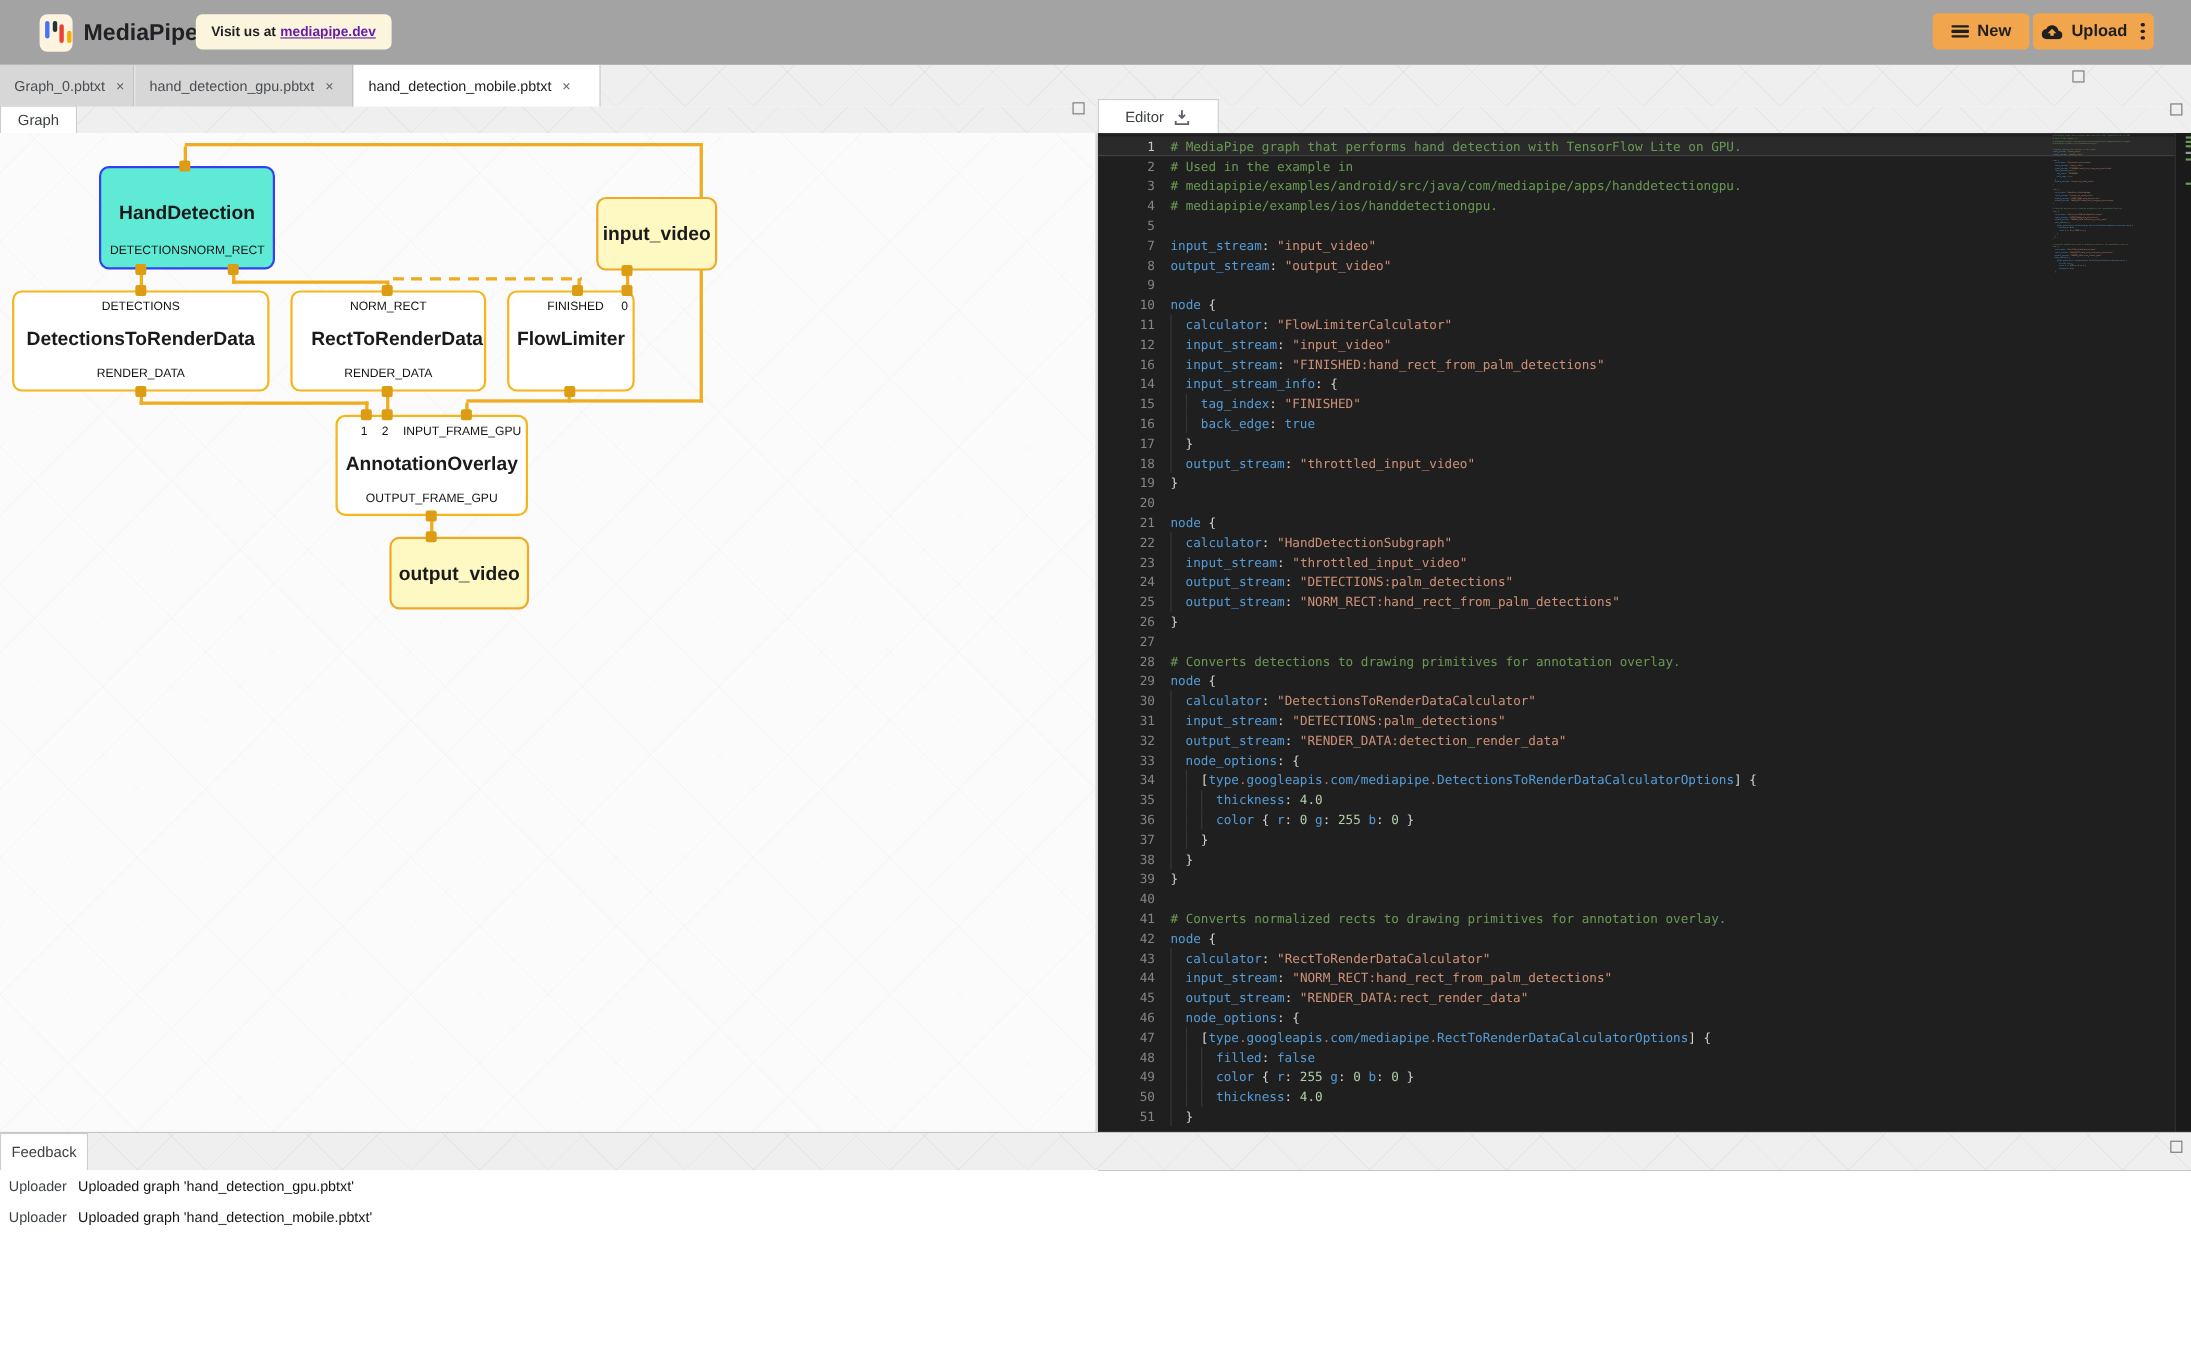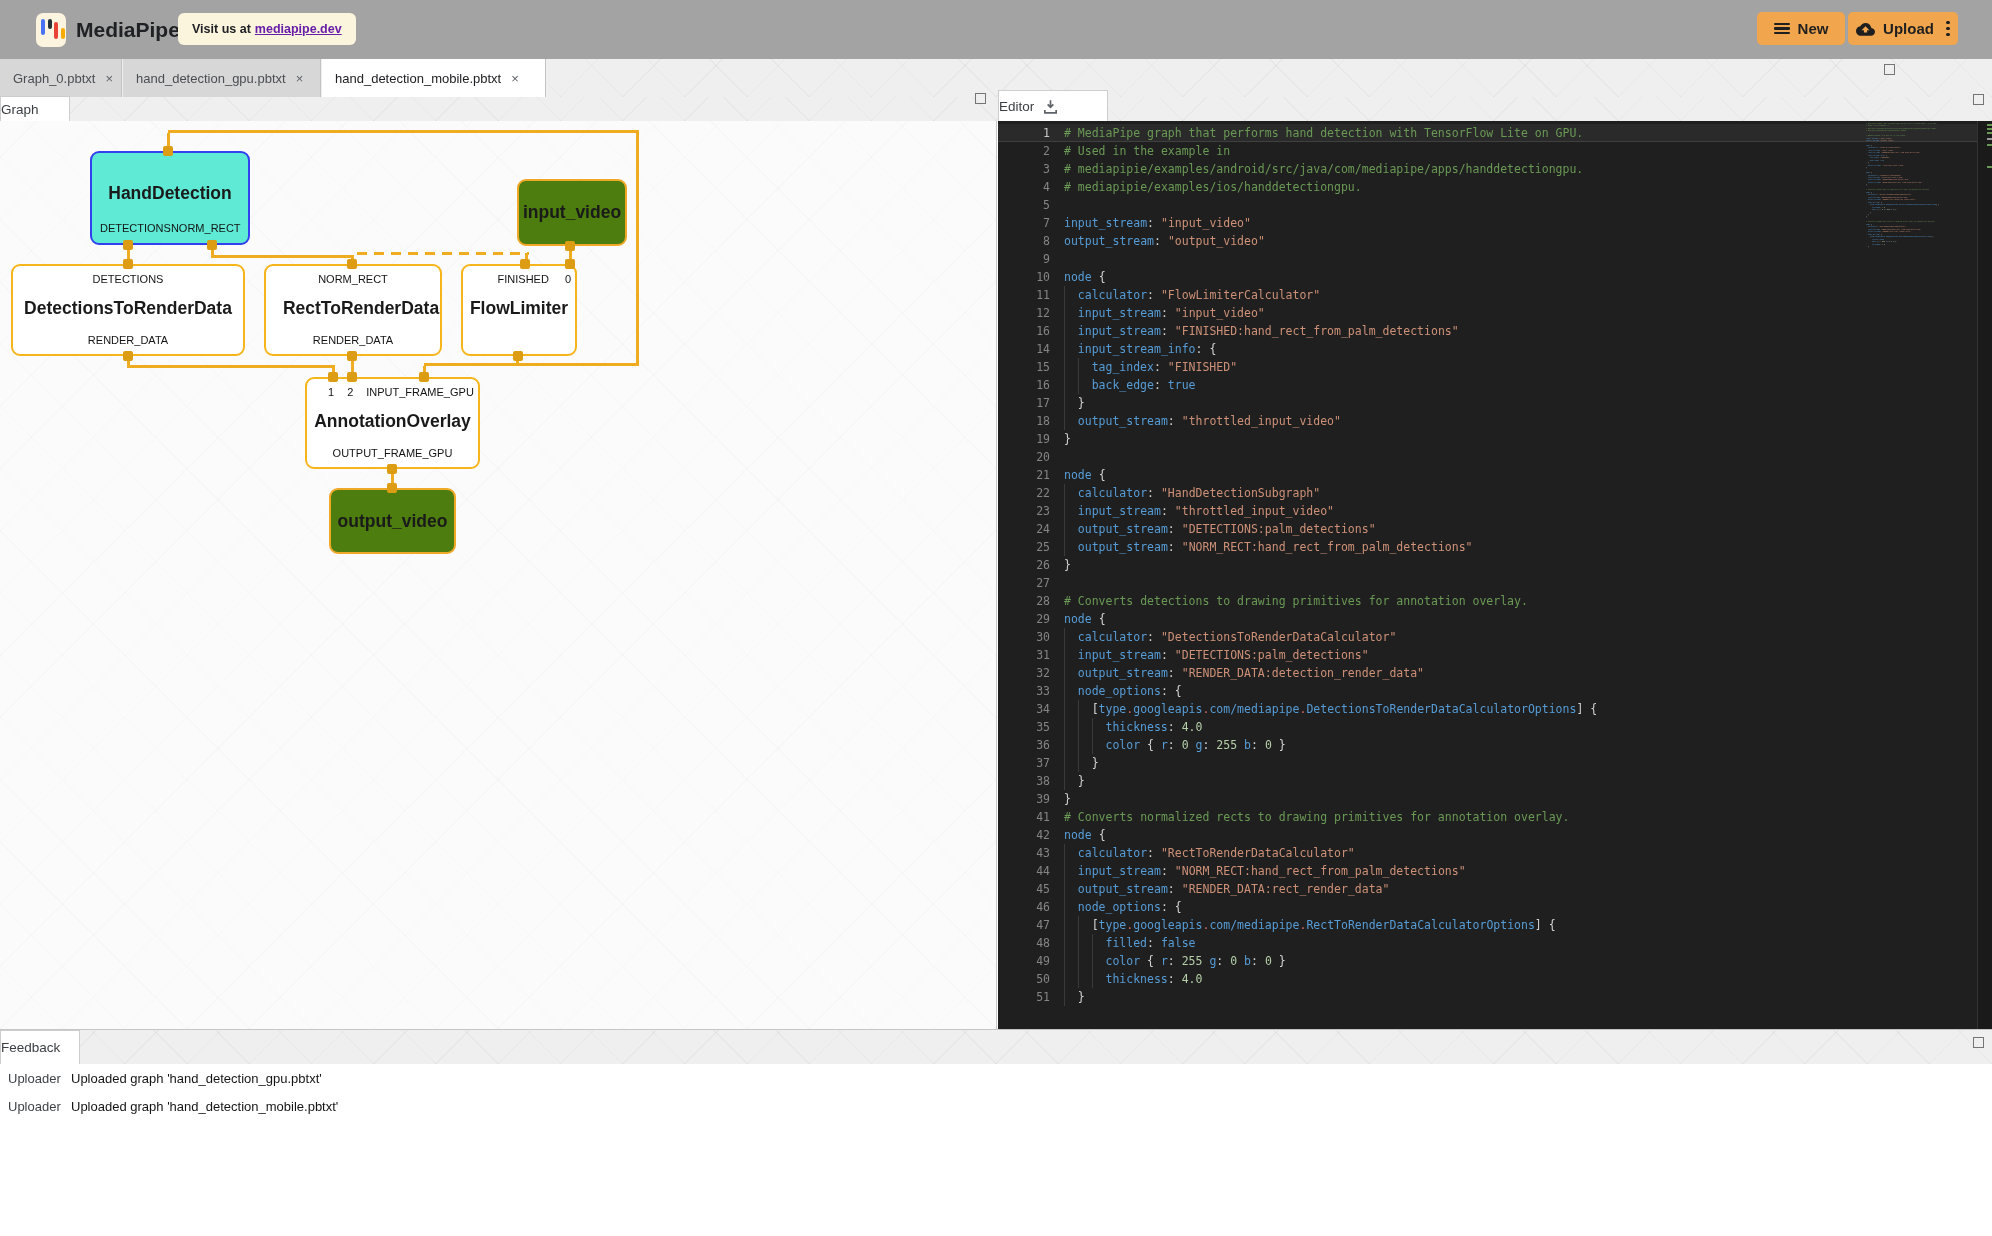--- a/index.html
+++ b/index.html
@@ -29,32 +29,32 @@
   
   .tabbar{left:0;top:59px;width:1992px;height:38px;}
   .ftab{top:59px;height:38px;display:flex;align-items:center;padding:0 10px 0 13px;
     font-size:13px;color:#4A4D51;background:#D7D7D7;border-right:1px solid #C2C2C2;cursor:pointer;box-sizing:border-box;}
   .ftab.active{background:#FFFFFF;color:#202124;}
   .ftab .x{margin-left:10px;font-size:13px;color:#5F6368;cursor:pointer;line-height:1;}
   
   .sq-icon{width:9px;height:9px;border:1.6px solid #757575;background:transparent;cursor:pointer;}
   
   .subtab{background:#fff;border:1px solid #CDCDCD;border-bottom:none;display:flex;align-items:center;
-    justify-content:flex-start;font-size:13.5px;color:#3C4043;cursor:pointer;box-sizing:border-box;gap:8px;}
+    justify-content:center;font-size:13.5px;color:#3C4043;cursor:pointer;box-sizing:border-box;gap:8px;}
   
   .canvas{left:0;top:121px;width:996px;height:908px;border-right:1px solid #C8C8C8;box-sizing:content-box;}
   .wire{position:absolute;background:#F0AC20;}
   .wire-dash-h{position:absolute;height:3px;
     background:repeating-linear-gradient(90deg,#F0AC20 0 10px,transparent 10px 17px);}
   .wire-dash-v{position:absolute;width:3px;
     background:repeating-linear-gradient(180deg,#F0AC20 0 7px,transparent 7px 12px);}
   .port-sq{position:absolute;width:10px;height:10px;background:#DC9C14;border-radius:2px;z-index:5;}
   .gnode{position:absolute;box-sizing:border-box;border-radius:9px;z-index:3;}
   .gnode.calc{background:#fff;border:2px solid #F6B51B;}
-  .gnode.stream{background:#4d7c0f;border:2px solid #F0A827;display:flex;align-items:center;justify-content:center;}
+  .gnode.stream{background:#fef9c3;border:2px solid #F0A827;display:flex;align-items:center;justify-content:center;margin-left:25px;}
   .gnode.subg{background:#5eead4;border:2.5px solid #3340F0;}
   .ntitle{font-size:17.5px;font-weight:bold;color:#1A1A1A;text-align:center;white-space:nowrap;}
   .plabel{font-size:11px;color:#141414;white-space:nowrap;}
   .prow{position:absolute;left:0;right:0;display:flex;}
   
   .editor{left:998px;top:121px;width:994px;height:1078px;background:#1F1F1F;overflow:hidden;}
   .code{position:absolute;left:0;top:3px;width:100%;font-family:"DejaVu Sans Mono",monospace;
     font-size:11.5px;line-height:18px;}
   .cl{height:18px;white-space:pre;}
   .cl.cur{background:#2A2A2A;border-bottom:1px solid #404040;box-sizing:border-box;}
@@ -260,20 +260,21 @@
       <div class="cl"><span class="ln">30</span><span class="lt"><span class="ind">  </span><span class="k">calculator</span><span class="p">: </span><span class="s">"DetectionsToRenderDataCalculator"</span></span></div>
       <div class="cl"><span class="ln">31</span><span class="lt"><span class="ind">  </span><span class="k">input_stream</span><span class="p">: </span><span class="s">"DETECTIONS:palm_detections"</span></span></div>
       <div class="cl"><span class="ln">32</span><span class="lt"><span class="ind">  </span><span class="k">output_stream</span><span class="p">: </span><span class="s">"RENDER_DATA:detection_render_data"</span></span></div>
       <div class="cl"><span class="ln">33</span><span class="lt"><span class="ind">  </span><span class="k">node_options</span><span class="p">: {</span></span></div>
       <div class="cl"><span class="ln">34</span><span class="lt"><span class="ind">  </span><span class="ind">  </span><span class="p">[</span><span class="b">type</span><span class="d">.</span><span class="b">googleapis</span><span class="d">.</span><span class="b">com/mediapipe</span><span class="d">.</span><span class="b">DetectionsToRenderDataCalculatorOptions</span><span class="p">] {</span></span></div>
       <div class="cl"><span class="ln">35</span><span class="lt"><span class="ind">  </span><span class="ind">  </span><span class="ind">  </span><span class="k">thickness</span><span class="p">: </span><span class="n">4.0</span></span></div>
       <div class="cl"><span class="ln">36</span><span class="lt"><span class="ind">  </span><span class="ind">  </span><span class="ind">  </span><span class="k">color</span><span class="p"> { </span><span class="k">r</span><span class="p">: </span><span class="n">0</span><span class="p"> </span><span class="k">g</span><span class="p">: </span><span class="n">255</span><span class="p"> </span><span class="k">b</span><span class="p">: </span><span class="n">0</span><span class="p"> }</span></span></div>
       <div class="cl"><span class="ln">37</span><span class="lt"><span class="ind">  </span><span class="ind">  </span><span class="p">}</span></span></div>
       <div class="cl"><span class="ln">38</span><span class="lt"><span class="ind">  </span><span class="p">}</span></span></div>
       <div class="cl"><span class="ln">39</span><span class="lt"><span class="p">}</span></span></div>
+      <div class="cl"><span class="ln">40</span><span class="lt"></span></div>
       <div class="cl"><span class="ln">41</span><span class="lt"><span class="c"># Converts normalized rects to drawing primitives for annotation overlay.</span></span></div>
       <div class="cl"><span class="ln">42</span><span class="lt"><span class="b">node</span><span class="p"> {</span></span></div>
       <div class="cl"><span class="ln">43</span><span class="lt"><span class="ind">  </span><span class="k">calculator</span><span class="p">: </span><span class="s">"RectToRenderDataCalculator"</span></span></div>
       <div class="cl"><span class="ln">44</span><span class="lt"><span class="ind">  </span><span class="k">input_stream</span><span class="p">: </span><span class="s">"NORM_RECT:hand_rect_from_palm_detections"</span></span></div>
       <div class="cl"><span class="ln">45</span><span class="lt"><span class="ind">  </span><span class="k">output_stream</span><span class="p">: </span><span class="s">"RENDER_DATA:rect_render_data"</span></span></div>
       <div class="cl"><span class="ln">46</span><span class="lt"><span class="ind">  </span><span class="k">node_options</span><span class="p">: {</span></span></div>
       <div class="cl"><span class="ln">47</span><span class="lt"><span class="ind">  </span><span class="ind">  </span><span class="p">[</span><span class="b">type</span><span class="d">.</span><span class="b">googleapis</span><span class="d">.</span><span class="b">com/mediapipe</span><span class="d">.</span><span class="b">RectToRenderDataCalculatorOptions</span><span class="p">] {</span></span></div>
       <div class="cl"><span class="ln">48</span><span class="lt"><span class="ind">  </span><span class="ind">  </span><span class="ind">  </span><span class="k">filled</span><span class="p">: </span><span class="b">false</span></span></div>
       <div class="cl"><span class="ln">49</span><span class="lt"><span class="ind">  </span><span class="ind">  </span><span class="ind">  </span><span class="k">color</span><span class="p"> { </span><span class="k">r</span><span class="p">: </span><span class="n">255</span><span class="p"> </span><span class="k">g</span><span class="p">: </span><span class="n">0</span><span class="p"> </span><span class="k">b</span><span class="p">: </span><span class="n">0</span><span class="p"> }</span></span></div>
       <div class="cl"><span class="ln">50</span><span class="lt"><span class="ind">  </span><span class="ind">  </span><span class="ind">  </span><span class="k">thickness</span><span class="p">: </span><span class="n">4.0</span></span></div>

